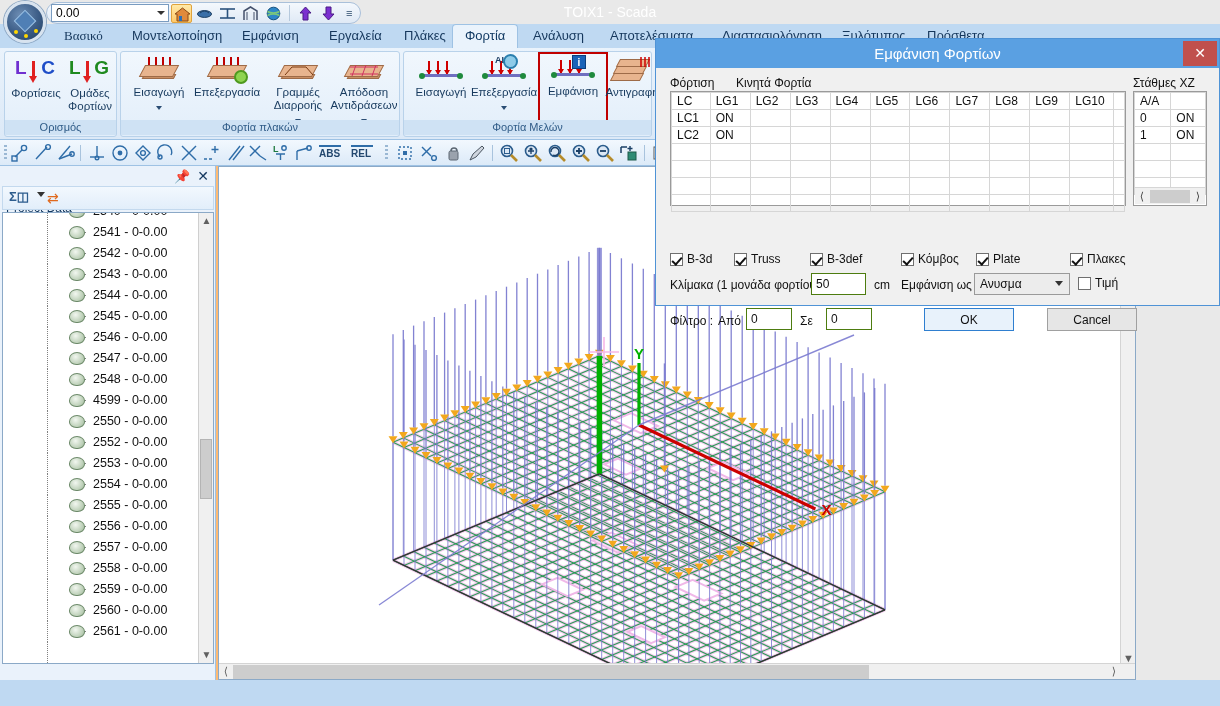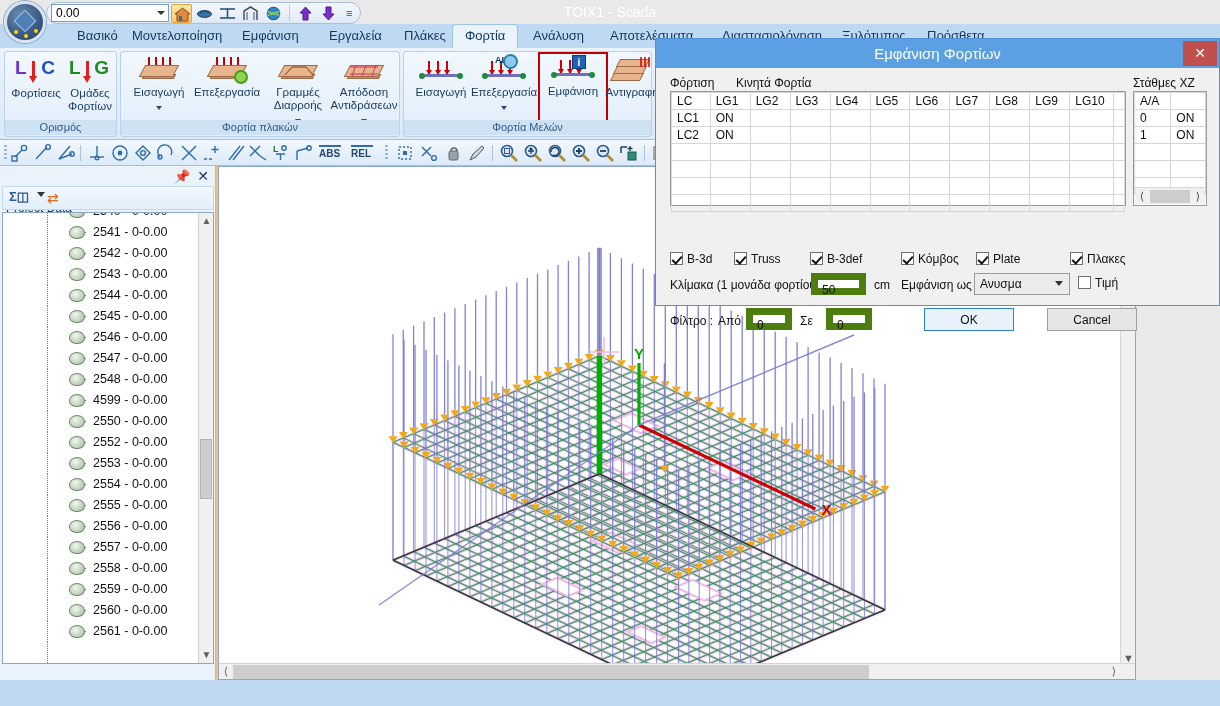--- a/index.html
+++ b/index.html
@@ -311,32 +311,32 @@
   .grid th { background:#fff; }
 
   .lvl-sb {
     position:absolute; bottom:1px; left:1px; right:1px; height:17px;
     background:#f0f0f0; border-top:1px solid #d6d6d6;
     display:flex; align-items:center; justify-content:space-between;
   }
   .lvl-sb .ar { width:14px; text-align:center; font-size:11px; color:#444; }
   .lvl-sb .th { flex:1; height:13px; background:#cdcdcd; margin:0 1px; }
 
-  .cb { position:absolute; display:flex; align-items:flex-start; font-size:12px; color:#111; }
+  .cb { position:absolute; display:flex; align-items:flex-end; font-size:12px; color:#111; }
   .cb .box {
     width:13px; height:13px; background:#fff; border:1px solid #6f6f6f;
     margin-right:4px; position:relative; flex:none;
   }
   .cb .box.on:after {
     content:''; position:absolute; left:3px; top:1px; width:4px; height:8px;
     border:solid #111; border-width:0 2px 2px 0; transform: rotate(42deg);
   }
 
   .txtin {
-    position:absolute; background:#fff; border:7px solid #4d7c0f;
+    position:absolute; background:#fff; border:1px solid #4d7c0f;
     font-size:12px; color:#111; padding-left:4px; line-height: 20px;
   }
   .selbox {
     position:absolute; background:#ececec; border:1px solid #9a9a9a;
     font-size:12px; color:#111; padding-left:5px; line-height: 20px;
   }
   .selbox .ch {
     position:absolute; right:6px; top:7px; width:0;height:0;
     border-left:4px solid transparent; border-right:4px solid transparent;
     border-top:5px solid #333;
@@ -410,21 +410,21 @@
         <span class="qat-ico">
           <span style="position:absolute;left:2px;top:2px;"><svg width="17" height="15" viewBox="0 0 17 15">
               <path d="M8.5,14 L3,8 L6,8 L6,1 L11,1 L11,8 L14,8 Z" fill="#7b2fd0" stroke="#4a1a85"></path>
             </svg></span>
         </span>
       </div>
     <span class="qat-more">≡</span>
   </div>
 
   <div class="tabstrip">
-      <div class="tab" style="left: 65px;">Βασικό</div>
+      <div class="tab" style="left: 52px; font-family: Liberation Serif, serif;">Βασικό</div>
       <div class="tab" style="left: 120px;">Μοντελοποίηση</div>
       <div class="tab" style="left: 230px;">Εμφάνιση</div>
       <div class="tab" style="left: 317px;">Εργαλεία</div>
       <div class="tab" style="left: 392px;">Πλάκες</div>
       <div class="tab active" style="left: 452px;">Φορτία</div>
       <div class="tab" style="left: 521px;">Ανάλυση</div>
       <div class="tab" style="left: 598px;">Αποτελέσματα</div>
       <div class="tab" style="left: 710px;">Διαστασιολόγηση</div>
       <div class="tab" style="left: 830px;">Ξυλότυπος</div>
       <div class="tab" style="left: 915px;">Πρόσθετα</div>

